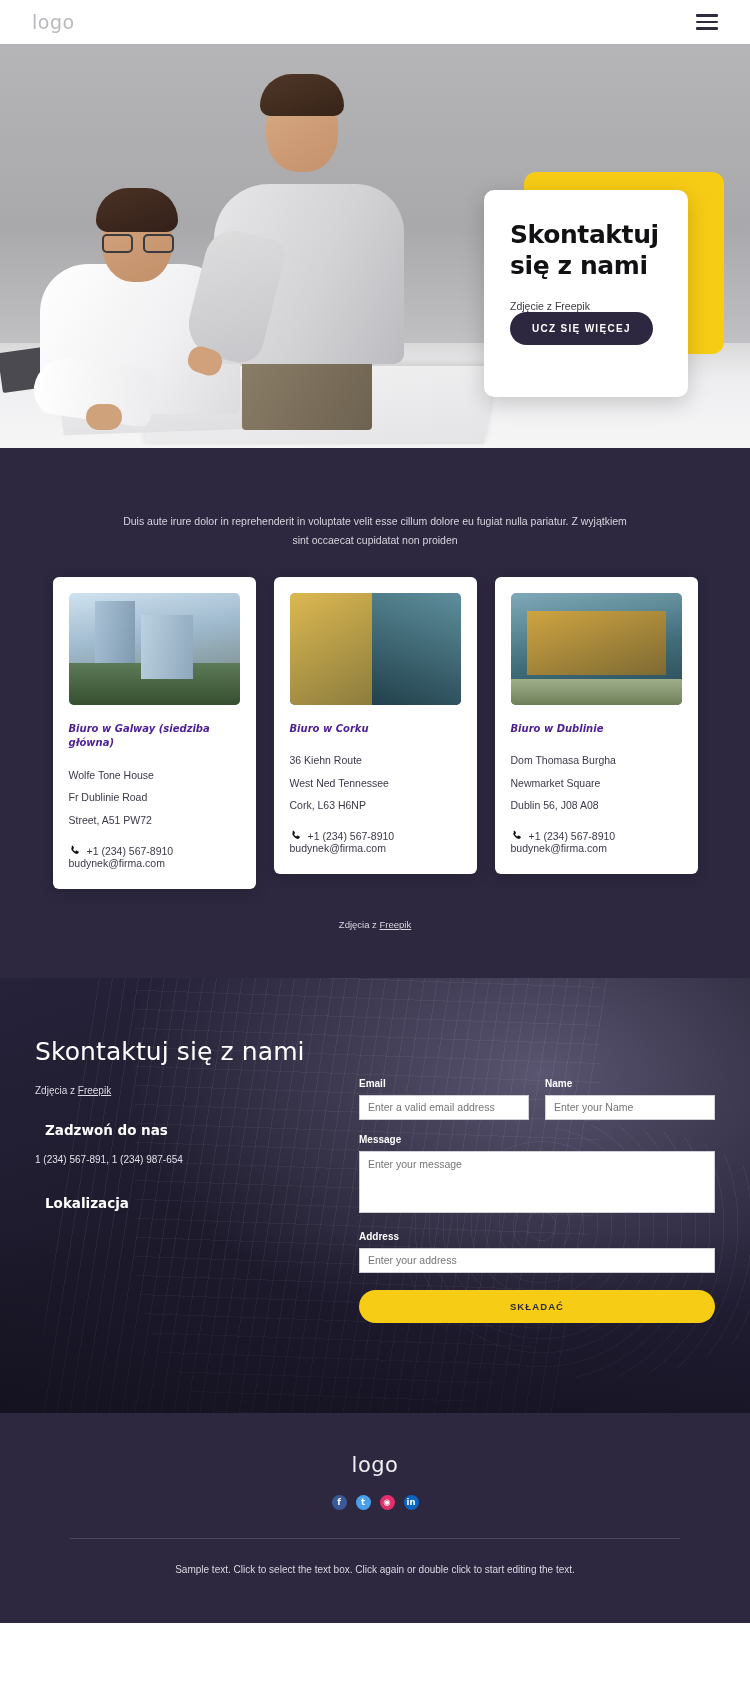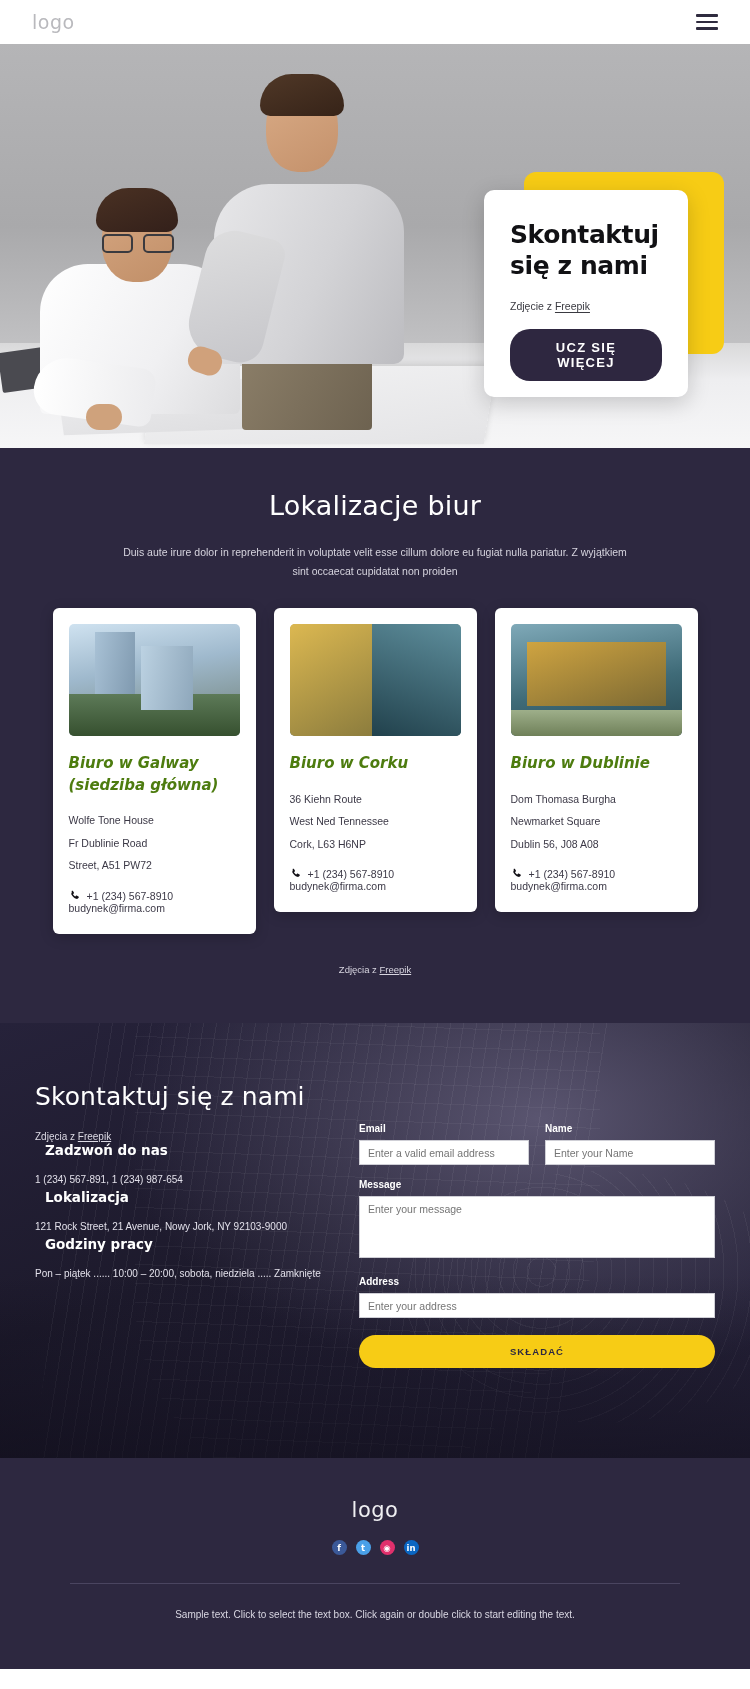--- a/index.html
+++ b/index.html
@@ -153,24 +153,23 @@
     padding:30px 26px;
   }
   .hero-title {
     font-family:"DejaVu Sans", sans-serif;
     font-size:25px; font-weight:bold; color:#111114;
     line-height:1.22; letter-spacing:-.4px;
   }
   .credit { font-size:10.5px; color:#3a3a41; margin-top:19px; }
   .credit u { text-decoration:underline; text-underline-offset:2px; }
   .hero-btn {
-    margin-top:17px;
     display:inline-block;
     background:#2e2740; color:#ffffff;
-    font-size:13px; font-weight:bold; letter-spacing:1.3px;
+    font-size:10px; font-weight:bold; letter-spacing:1.3px;
     padding:11px 22px; border-radius:20px; border:none; cursor:pointer;
     font-family:"Liberation Sans", sans-serif;
     text-align:center;
   }
 
   
   .locations {
     background:#2d2840;
     padding:42px 0 48px;
   }
@@ -219,21 +218,21 @@
   .img-c { background:linear-gradient(170deg,#7fa9b8 0%, #3f6b78 55%, #254651 100%); }
   .img-c:before{
     content:"";position:absolute;left:16px;top:18px;right:16px;height:64px;
     background:linear-gradient(160deg,#cfa441,#7d6a33);
   }
   .img-c:after{
     content:"";position:absolute;left:0;bottom:0;right:0;height:26px;
     background:linear-gradient(180deg,#9eaf8a,#6f8059);
   }
   .card-title {
-    font-style:italic; font-weight:bold; font-size:15px; color:#4d7c0f;
+    font-style:italic; font-weight:bold; font-size:10px; color:#4c1d95;
     margin-top:17px; line-height:1.45;
     font-family:"DejaVu Sans", sans-serif;
   }
   .card-addr { margin-top:13px; }
   .card-addr div { font-size:10.5px; color:#3b3846; line-height:2.15; }
   .card-phone {
     display:flex; align-items:center; gap:6px;
     font-size:10.5px; color:#3b3846; margin-top:13px;
   }
   .ph-icon { width:12px; height:12px; display:inline-block; }
@@ -277,21 +276,21 @@
     background:linear-gradient(180deg,rgba(10,8,18,0) 0%, rgba(10,8,18,.55) 100%);
   }
   .contact-inner { position:relative; display:flex; gap:24px; }
   .contact-left { width:300px; padding-top:6px; }
   .contact-title {
     color:#fff; font-family:"DejaVu Sans", sans-serif;
     font-size:25px; font-weight:400; line-height:1.3; letter-spacing:.1px;
   }
   .contact-credit { font-size:10px; color:#dcdae4; margin-top:17px; }
   .contact-credit u { text-decoration:underline; }
-  .info-block { }
+  .info-block { margin-top:26px; }
   .info-h {
     color:#ffffff; font-size:13.5px; font-weight:bold;
     padding-left:10px;
     font-family:"DejaVu Sans", sans-serif;
   }
   .info-p { color:#e2e0ea; font-size:10px; line-height:1.9; margin-top:12px; }
 
   .contact-right { flex:1; padding-top:48px; }
   .f-row { display:flex; gap:16px; }
   .f-group { flex:1; margin-bottom:14px; }
@@ -386,21 +385,20 @@
       <div class="hero-title">Skontaktuj się z nami</div>
       <div class="credit">
         <span>Zdjęcie z </span><u>Freepik</u>
       </div>
       <button class="hero-btn">UCZ SIĘ WIĘCEJ</button>
     </div>
   </div>
 </div>
 
 <div class="locations">
-  <div class="sec-title">Lokalizacje biur</div>
   <div class="sec-sub">Duis aute irure dolor in reprehenderit in voluptate velit esse cillum dolore eu fugiat nulla pariatur. Z wyjątkiem sint occaecat cupidatat non proiden</div>
 
   <div class="cards">
 
     <div class="card">
       <div class="card-img img-a">
           <div class="img-a-tree"></div>
         </div>
       <div class="card-title">Biuro w Galway (siedziba główna)</div>
       <div class="card-addr">
@@ -479,25 +477,20 @@
       <div class="contact-credit">
         <span>Zdjęcia z </span><u>Freepik</u>
       </div>
 
       <div class="info-block">
         <div class="info-h">Zadzwoń do nas</div>
         <div class="info-p">1 (234) 567-891, 1 (234) 987-654</div>
       </div>
       <div class="info-block">
         <div class="info-h">Lokalizacja</div>
-        <div class="info-p">121 Rock Street, 21 Avenue, Nowy Jork, NY 92103-9000</div>
-      </div>
-      <div class="info-block">
-        <div class="info-h">Godziny pracy</div>
-        <div class="info-p">Pon – piątek ...... 10:00 – 20:00, sobota, niedziela ..... Zamknięte</div>
       </div>
     </div>
 
     <div class="contact-right">
       <div class="f-row">
         <div class="f-group">
           <label class="f-label">Email</label>
           <input class="f-input" type="text" placeholder="Enter a valid email address" style="">
         </div>
         <div class="f-group">

